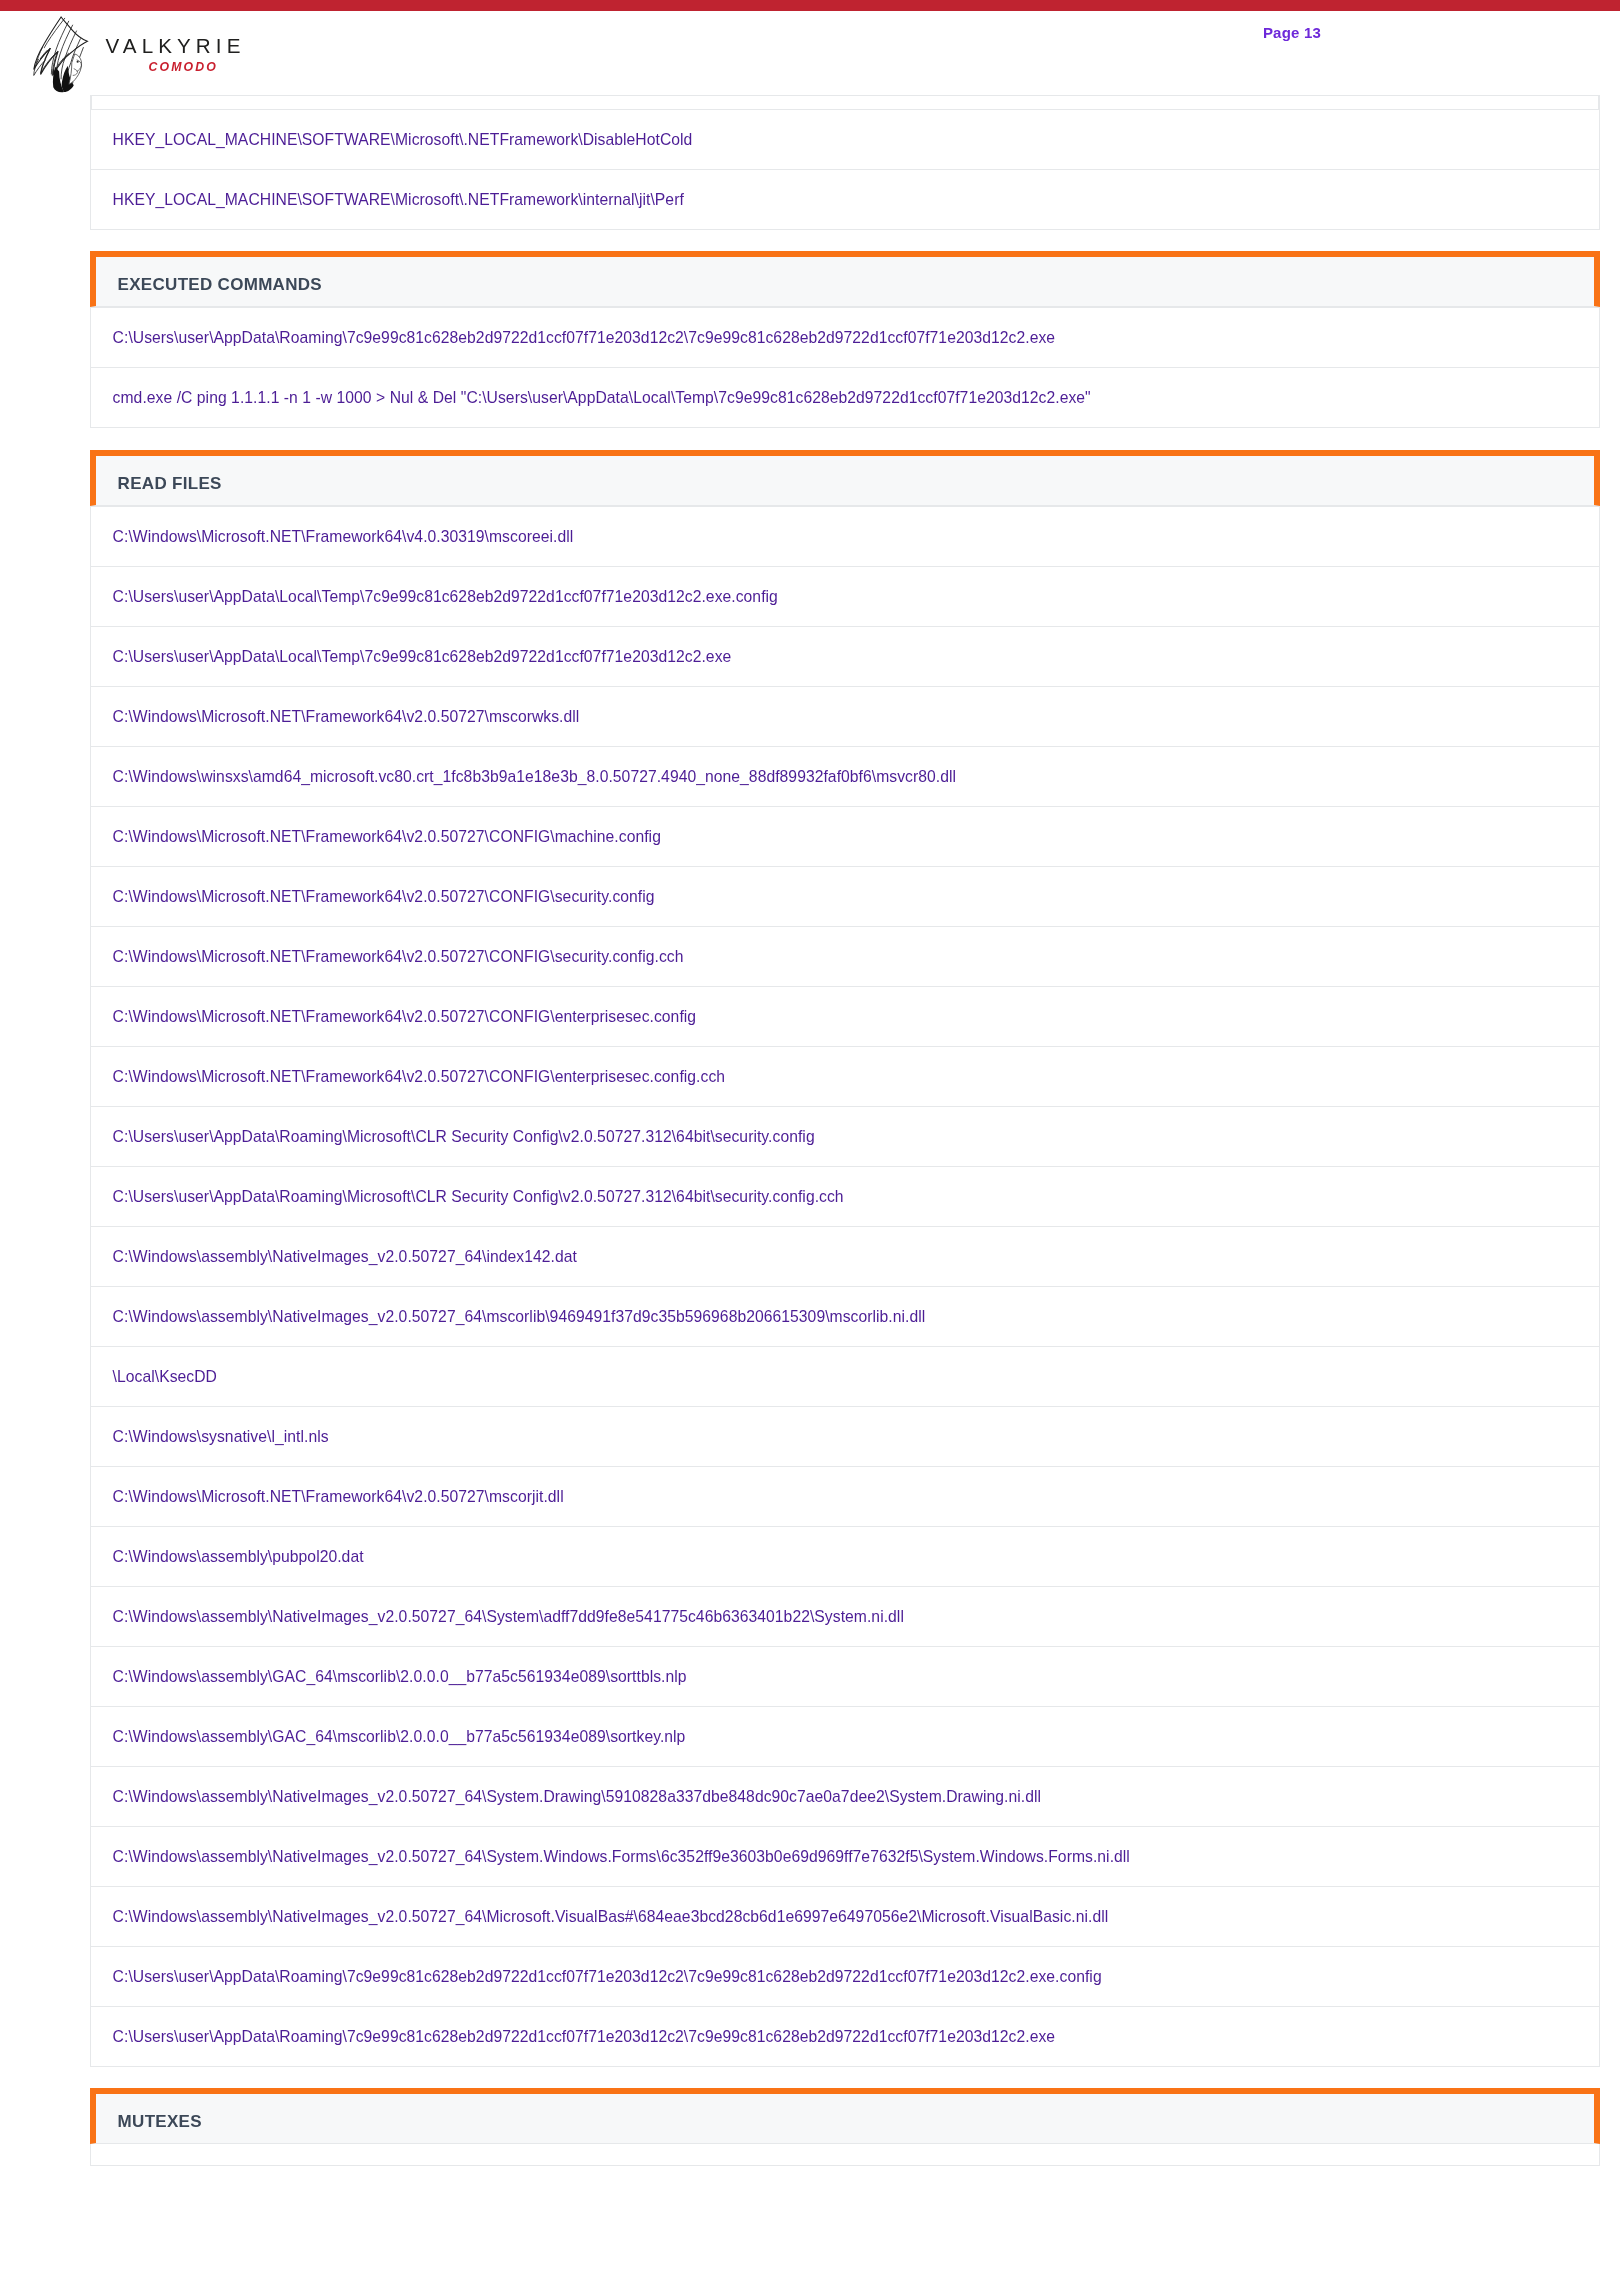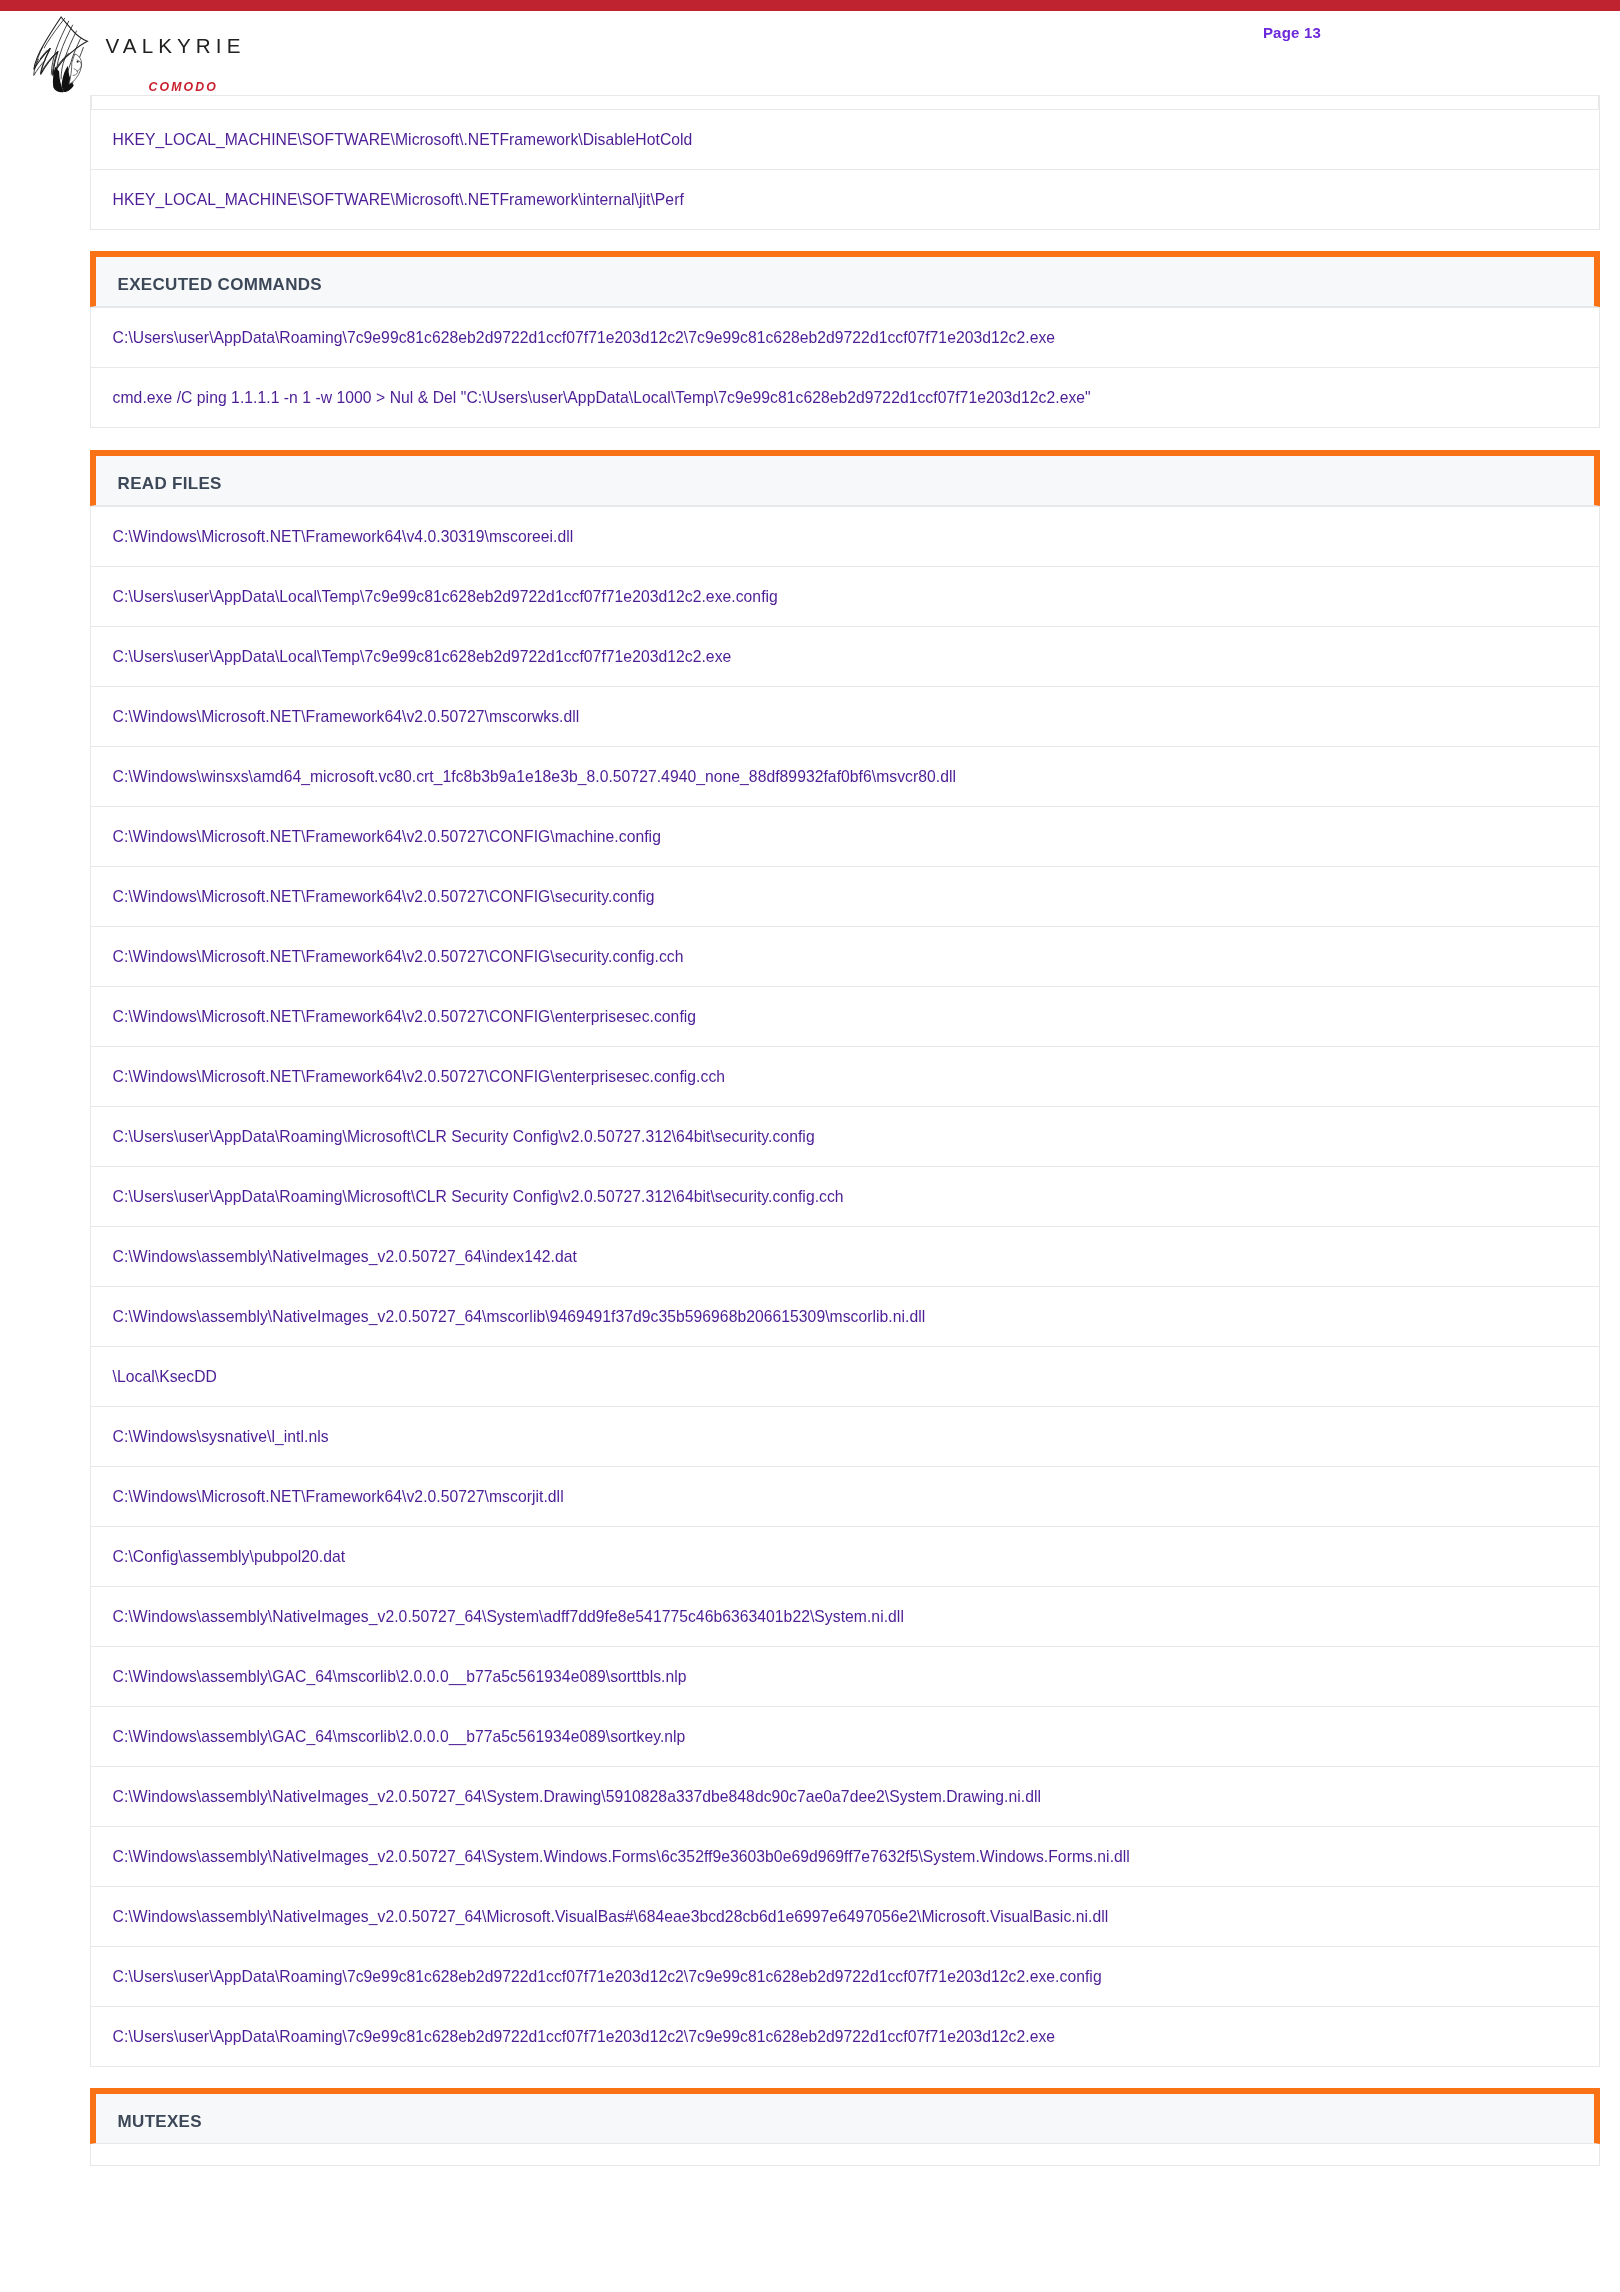--- a/index.html
+++ b/index.html
@@ -55,21 +55,21 @@
     font-weight: 400;
   }
   .logo-comodo {
     font-family: "Liberation Sans", sans-serif;
     font-size: 12.3px;
     letter-spacing: 2.1px;
     color: #c9202f;
     font-weight: bold;
     font-style: italic;
     line-height: 1;
-    margin-top: 24px;
+    margin-top: 4px;
     margin-left: 43px;
   }
   .page-num {
     position: absolute;
     right: 83px;
     top: 13.7px;
     font-size: 15px;
     font-weight: bold;
     color: #6d28d9;
     letter-spacing: 0.2px;
@@ -192,21 +192,21 @@
     <div class="row">C:\Windows\Microsoft.NET\Framework64\v2.0.50727\CONFIG\security.config.cch</div>
     <div class="row">C:\Windows\Microsoft.NET\Framework64\v2.0.50727\CONFIG\enterprisesec.config</div>
     <div class="row">C:\Windows\Microsoft.NET\Framework64\v2.0.50727\CONFIG\enterprisesec.config.cch</div>
     <div class="row">C:\Users\user\AppData\Roaming\Microsoft\CLR Security Config\v2.0.50727.312\64bit\security.config</div>
     <div class="row">C:\Users\user\AppData\Roaming\Microsoft\CLR Security Config\v2.0.50727.312\64bit\security.config.cch</div>
     <div class="row">C:\Windows\assembly\NativeImages_v2.0.50727_64\index142.dat</div>
     <div class="row">C:\Windows\assembly\NativeImages_v2.0.50727_64\mscorlib\9469491f37d9c35b596968b206615309\mscorlib.ni.dll</div>
     <div class="row">\Local\KsecDD</div>
     <div class="row">C:\Windows\sysnative\l_intl.nls</div>
     <div class="row">C:\Windows\Microsoft.NET\Framework64\v2.0.50727\mscorjit.dll</div>
-    <div class="row">C:\Config\assembly\pubpol20.dat</div>
+    <div class="row">C:\Windows\assembly\pubpol20.dat</div>
     <div class="row">C:\Windows\assembly\NativeImages_v2.0.50727_64\System\adff7dd9fe8e541775c46b6363401b22\System.ni.dll</div>
     <div class="row">C:\Windows\assembly\GAC_64\mscorlib\2.0.0.0__b77a5c561934e089\sorttbls.nlp</div>
     <div class="row">C:\Windows\assembly\GAC_64\mscorlib\2.0.0.0__b77a5c561934e089\sortkey.nlp</div>
     <div class="row">C:\Windows\assembly\NativeImages_v2.0.50727_64\System.Drawing\5910828a337dbe848dc90c7ae0a7dee2\System.Drawing.ni.dll</div>
     <div class="row">C:\Windows\assembly\NativeImages_v2.0.50727_64\System.Windows.Forms\6c352ff9e3603b0e69d969ff7e7632f5\System.Windows.Forms.ni.dll</div>
     <div class="row">C:\Windows\assembly\NativeImages_v2.0.50727_64\Microsoft.VisualBas#\684eae3bcd28cb6d1e6997e6497056e2\Microsoft.VisualBasic.ni.dll</div>
     <div class="row">C:\Users\user\AppData\Roaming\7c9e99c81c628eb2d9722d1ccf07f71e203d12c2\7c9e99c81c628eb2d9722d1ccf07f71e203d12c2.exe.config</div>
     <div class="row">C:\Users\user\AppData\Roaming\7c9e99c81c628eb2d9722d1ccf07f71e203d12c2\7c9e99c81c628eb2d9722d1ccf07f71e203d12c2.exe</div>
   </div>
 

